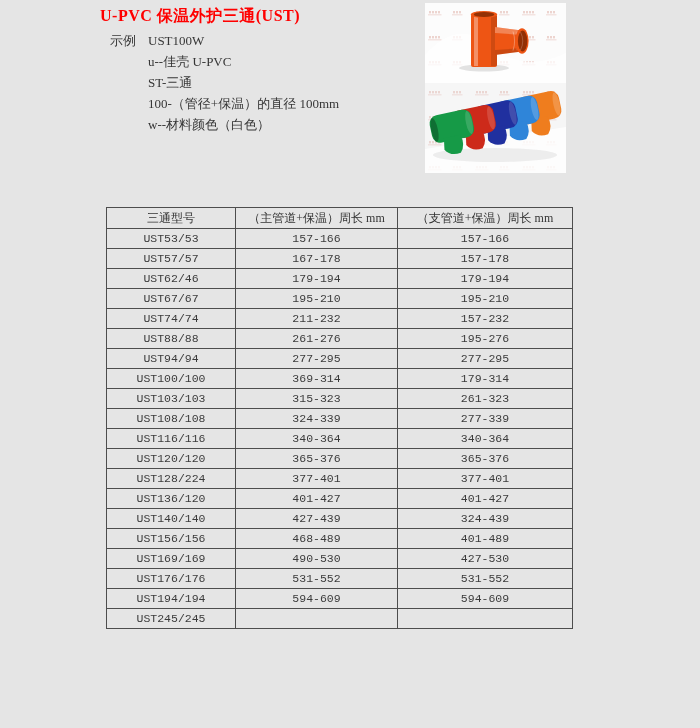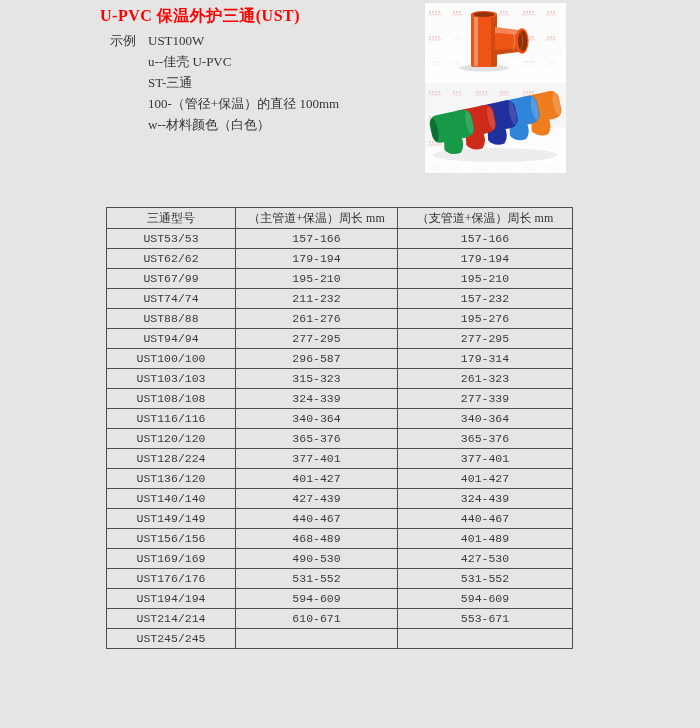--- a/index.html
+++ b/index.html
@@ -159,47 +159,52 @@
         <th>（支管道+保温）周长 mm</th>
       </tr>
     </thead>
     <tbody>
         <tr>
           <td>UST53/53</td>
           <td>157-166</td>
           <td>157-166</td>
         </tr>
         <tr>
-          <td>UST62/62</td>
+          <td>UST57/57</td>
+          <td>167-178</td>
+          <td>157-178</td>
+        </tr>
+        <tr>
+          <td>UST62/46</td>
           <td>179-194</td>
           <td>179-194</td>
         </tr>
         <tr>
-          <td>UST67/99</td>
+          <td>UST67/67</td>
           <td>195-210</td>
           <td>195-210</td>
         </tr>
         <tr>
           <td>UST74/74</td>
           <td>211-232</td>
           <td>157-232</td>
         </tr>
         <tr>
           <td>UST88/88</td>
           <td>261-276</td>
           <td>195-276</td>
         </tr>
         <tr>
           <td>UST94/94</td>
           <td>277-295</td>
           <td>277-295</td>
         </tr>
         <tr>
           <td>UST100/100</td>
-          <td>296-587</td>
+          <td>369-314</td>
           <td>179-314</td>
         </tr>
         <tr>
           <td>UST103/103</td>
           <td>315-323</td>
           <td>261-323</td>
         </tr>
         <tr>
           <td>UST108/108</td>
           <td>324-339</td>
@@ -224,50 +229,40 @@
           <td>UST136/120</td>
           <td>401-427</td>
           <td>401-427</td>
         </tr>
         <tr>
           <td>UST140/140</td>
           <td>427-439</td>
           <td>324-439</td>
         </tr>
         <tr>
-          <td>UST149/149</td>
-          <td>440-467</td>
-          <td>440-467</td>
-        </tr>
-        <tr>
           <td>UST156/156</td>
           <td>468-489</td>
           <td>401-489</td>
         </tr>
         <tr>
           <td>UST169/169</td>
           <td>490-530</td>
           <td>427-530</td>
         </tr>
         <tr>
           <td>UST176/176</td>
           <td>531-552</td>
           <td>531-552</td>
         </tr>
         <tr>
           <td>UST194/194</td>
           <td>594-609</td>
           <td>594-609</td>
         </tr>
         <tr>
-          <td>UST214/214</td>
-          <td>610-671</td>
-          <td>553-671</td>
-        </tr>
-        <tr>
           <td>UST245/245</td>
           <td></td>
           <td></td>
         </tr>
       </tbody>
   </table>
 
 </div>
 
 </body></html>

